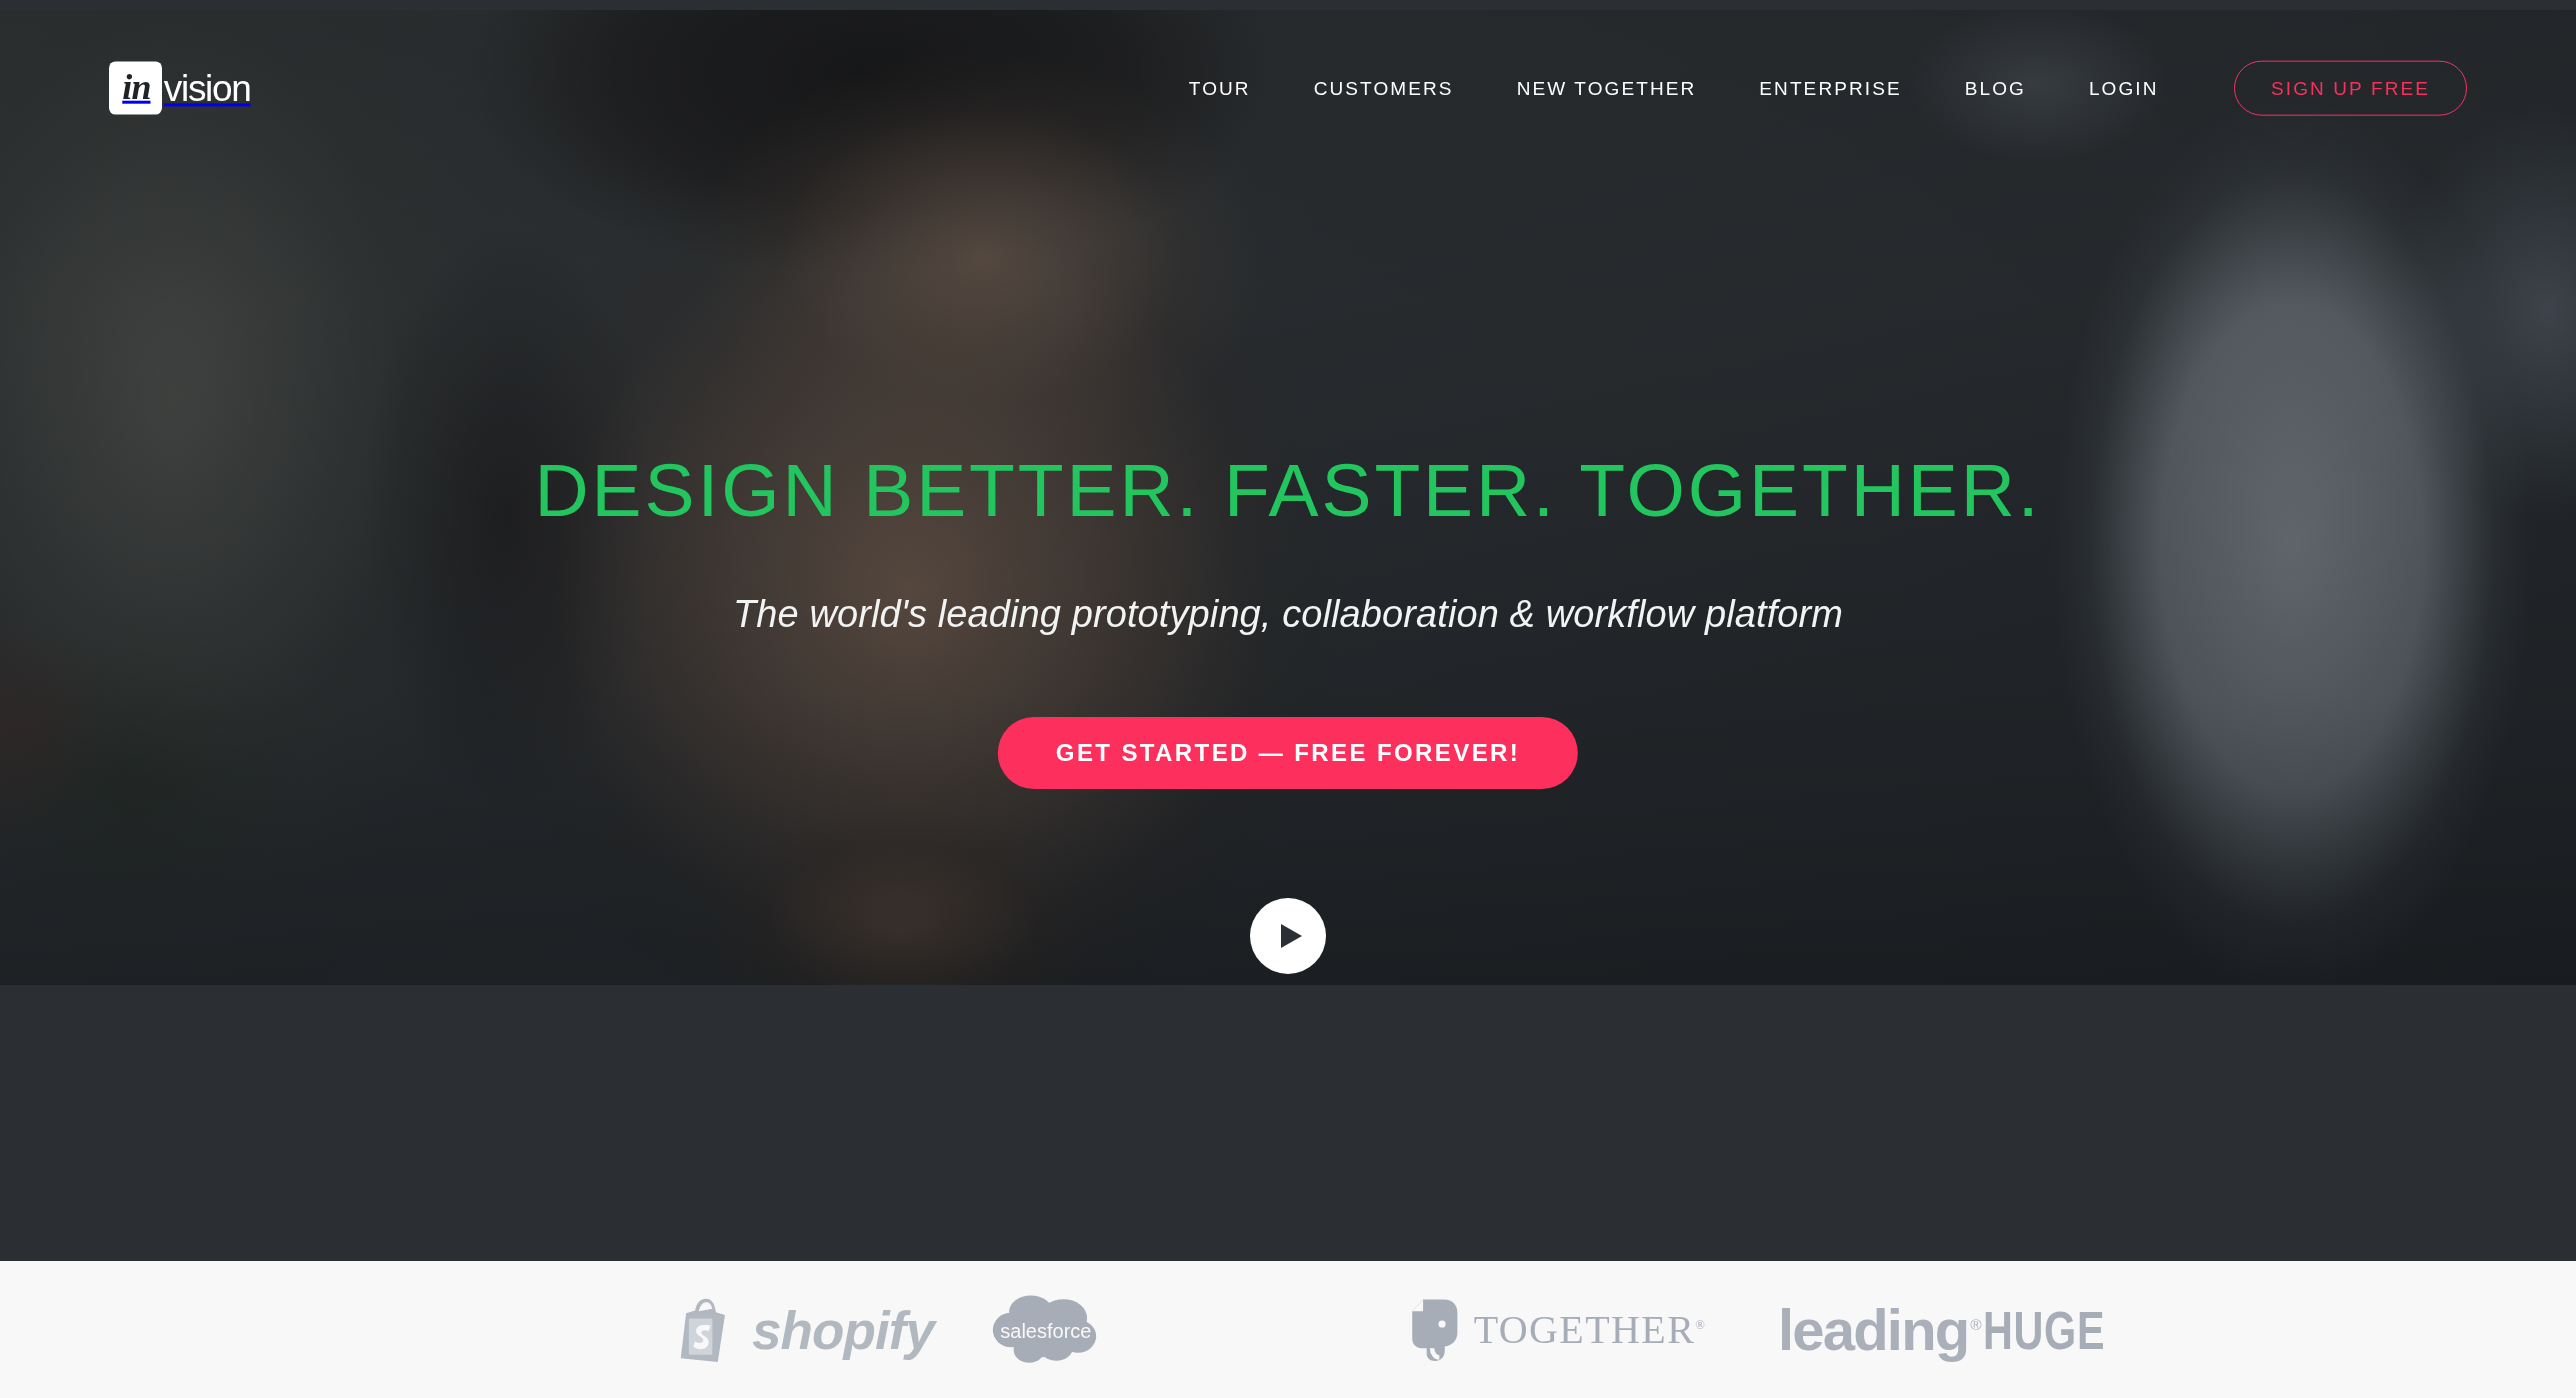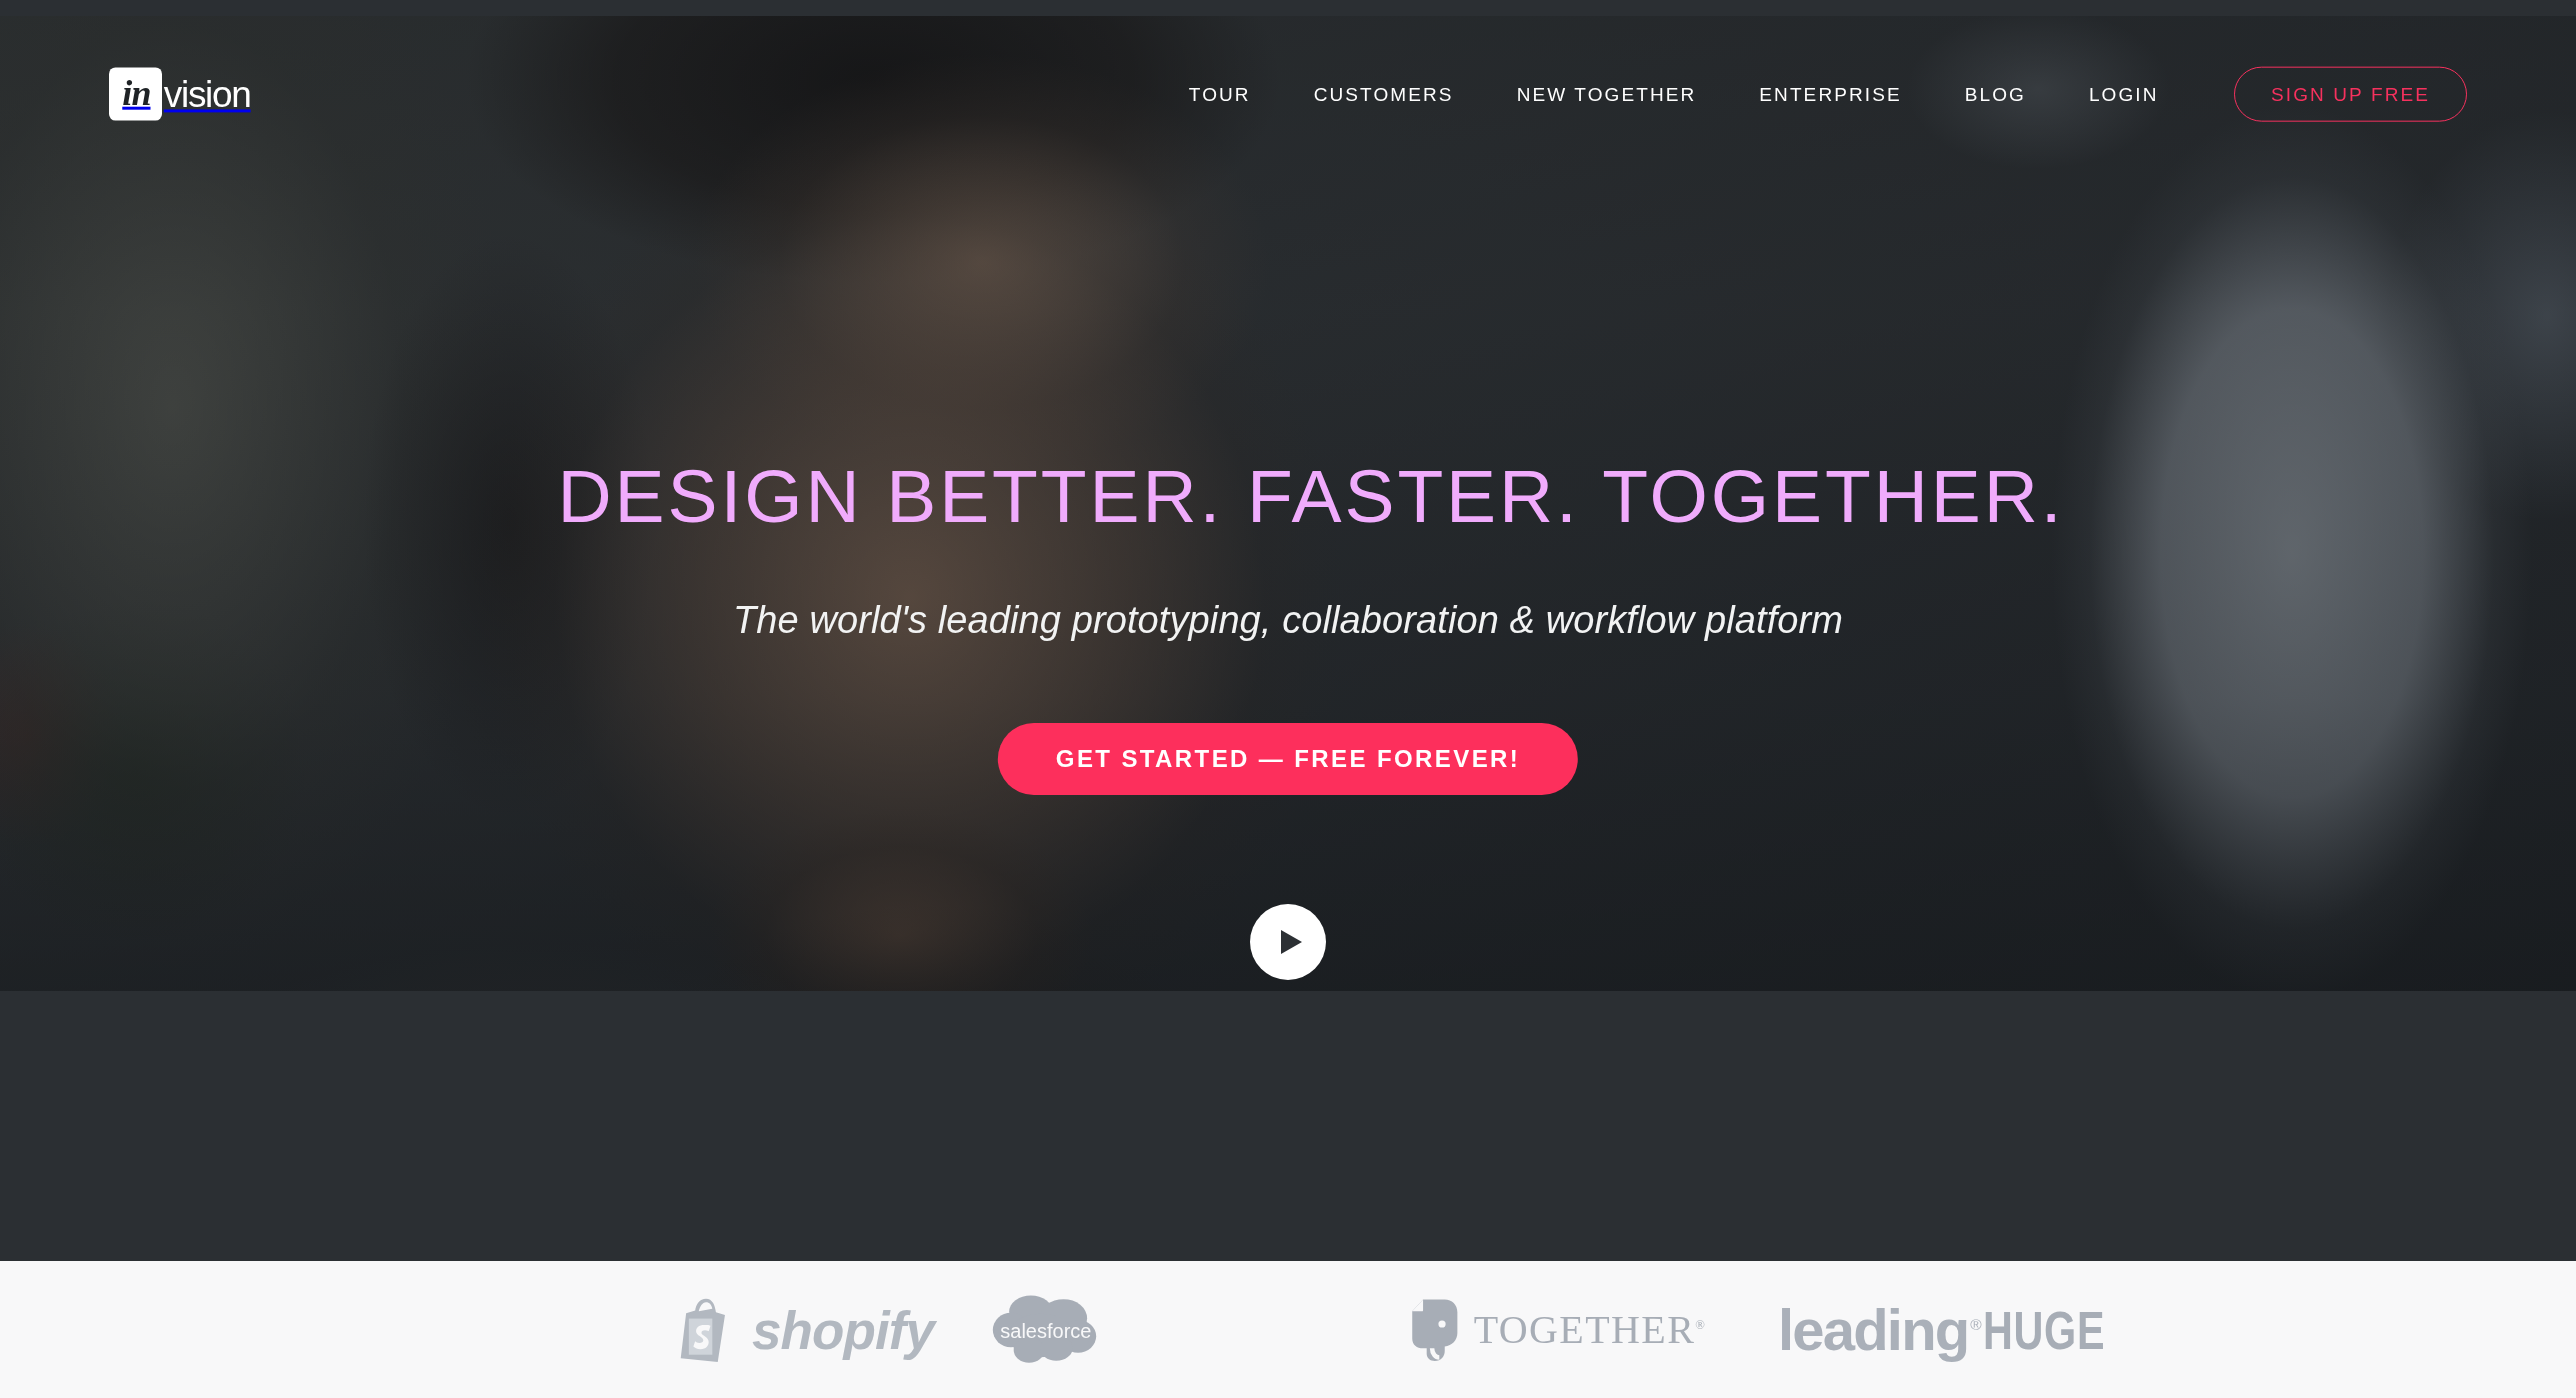--- a/index.html
+++ b/index.html
@@ -5,21 +5,21 @@
   * { margin:0; padding:0; box-sizing:border-box; }
   html, body {
     width:2576px; height:1399px;
     overflow:hidden;
     background:#2b2f33;
     font-family:"Liberation Sans", sans-serif;
   }
 
   
   #hero {
-    position:absolute; left:0; top:16px;
+    position:absolute; left:0; top:10px;
     width:2576px; height:975px;
     overflow:hidden;
     background:#32363a;
   }
 
   
   #hero-photo {
     position:absolute; inset:0;
     background:
       
@@ -106,22 +106,22 @@
   }
 
   
   #hero-content {
     position:absolute; left:0; top:0; width:2576px; height:1261px;
     z-index:15;
     display:flex; flex-direction:column; align-items:center;
   }
   #headline {
     position:absolute; top:443px; left:50%; transform:translateX(-50%);
-    color:#f0abfc; font-size:75px; font-weight:300;
-    letter-spacing:2.9px; white-space:nowrap; line-height:1;margin-left:23px;
+    color:#22c55e; font-size:75px; font-weight:300;
+    letter-spacing:2.9px; white-space:nowrap; line-height:1;
   }
   #subhead {
     position:absolute; top:585px; left:50%; transform:translateX(-50%);
     color:#f2f3f3; font-size:38px; font-weight:300; font-style:italic;
     white-space:nowrap; line-height:1; letter-spacing:0.1px;
   }
   #cta-btn {
     position:absolute; top:707px; left:50%; transform:translateX(-50%);
     background:#fd2f5c; color:#ffffff;
     border:none; border-radius:40px;

